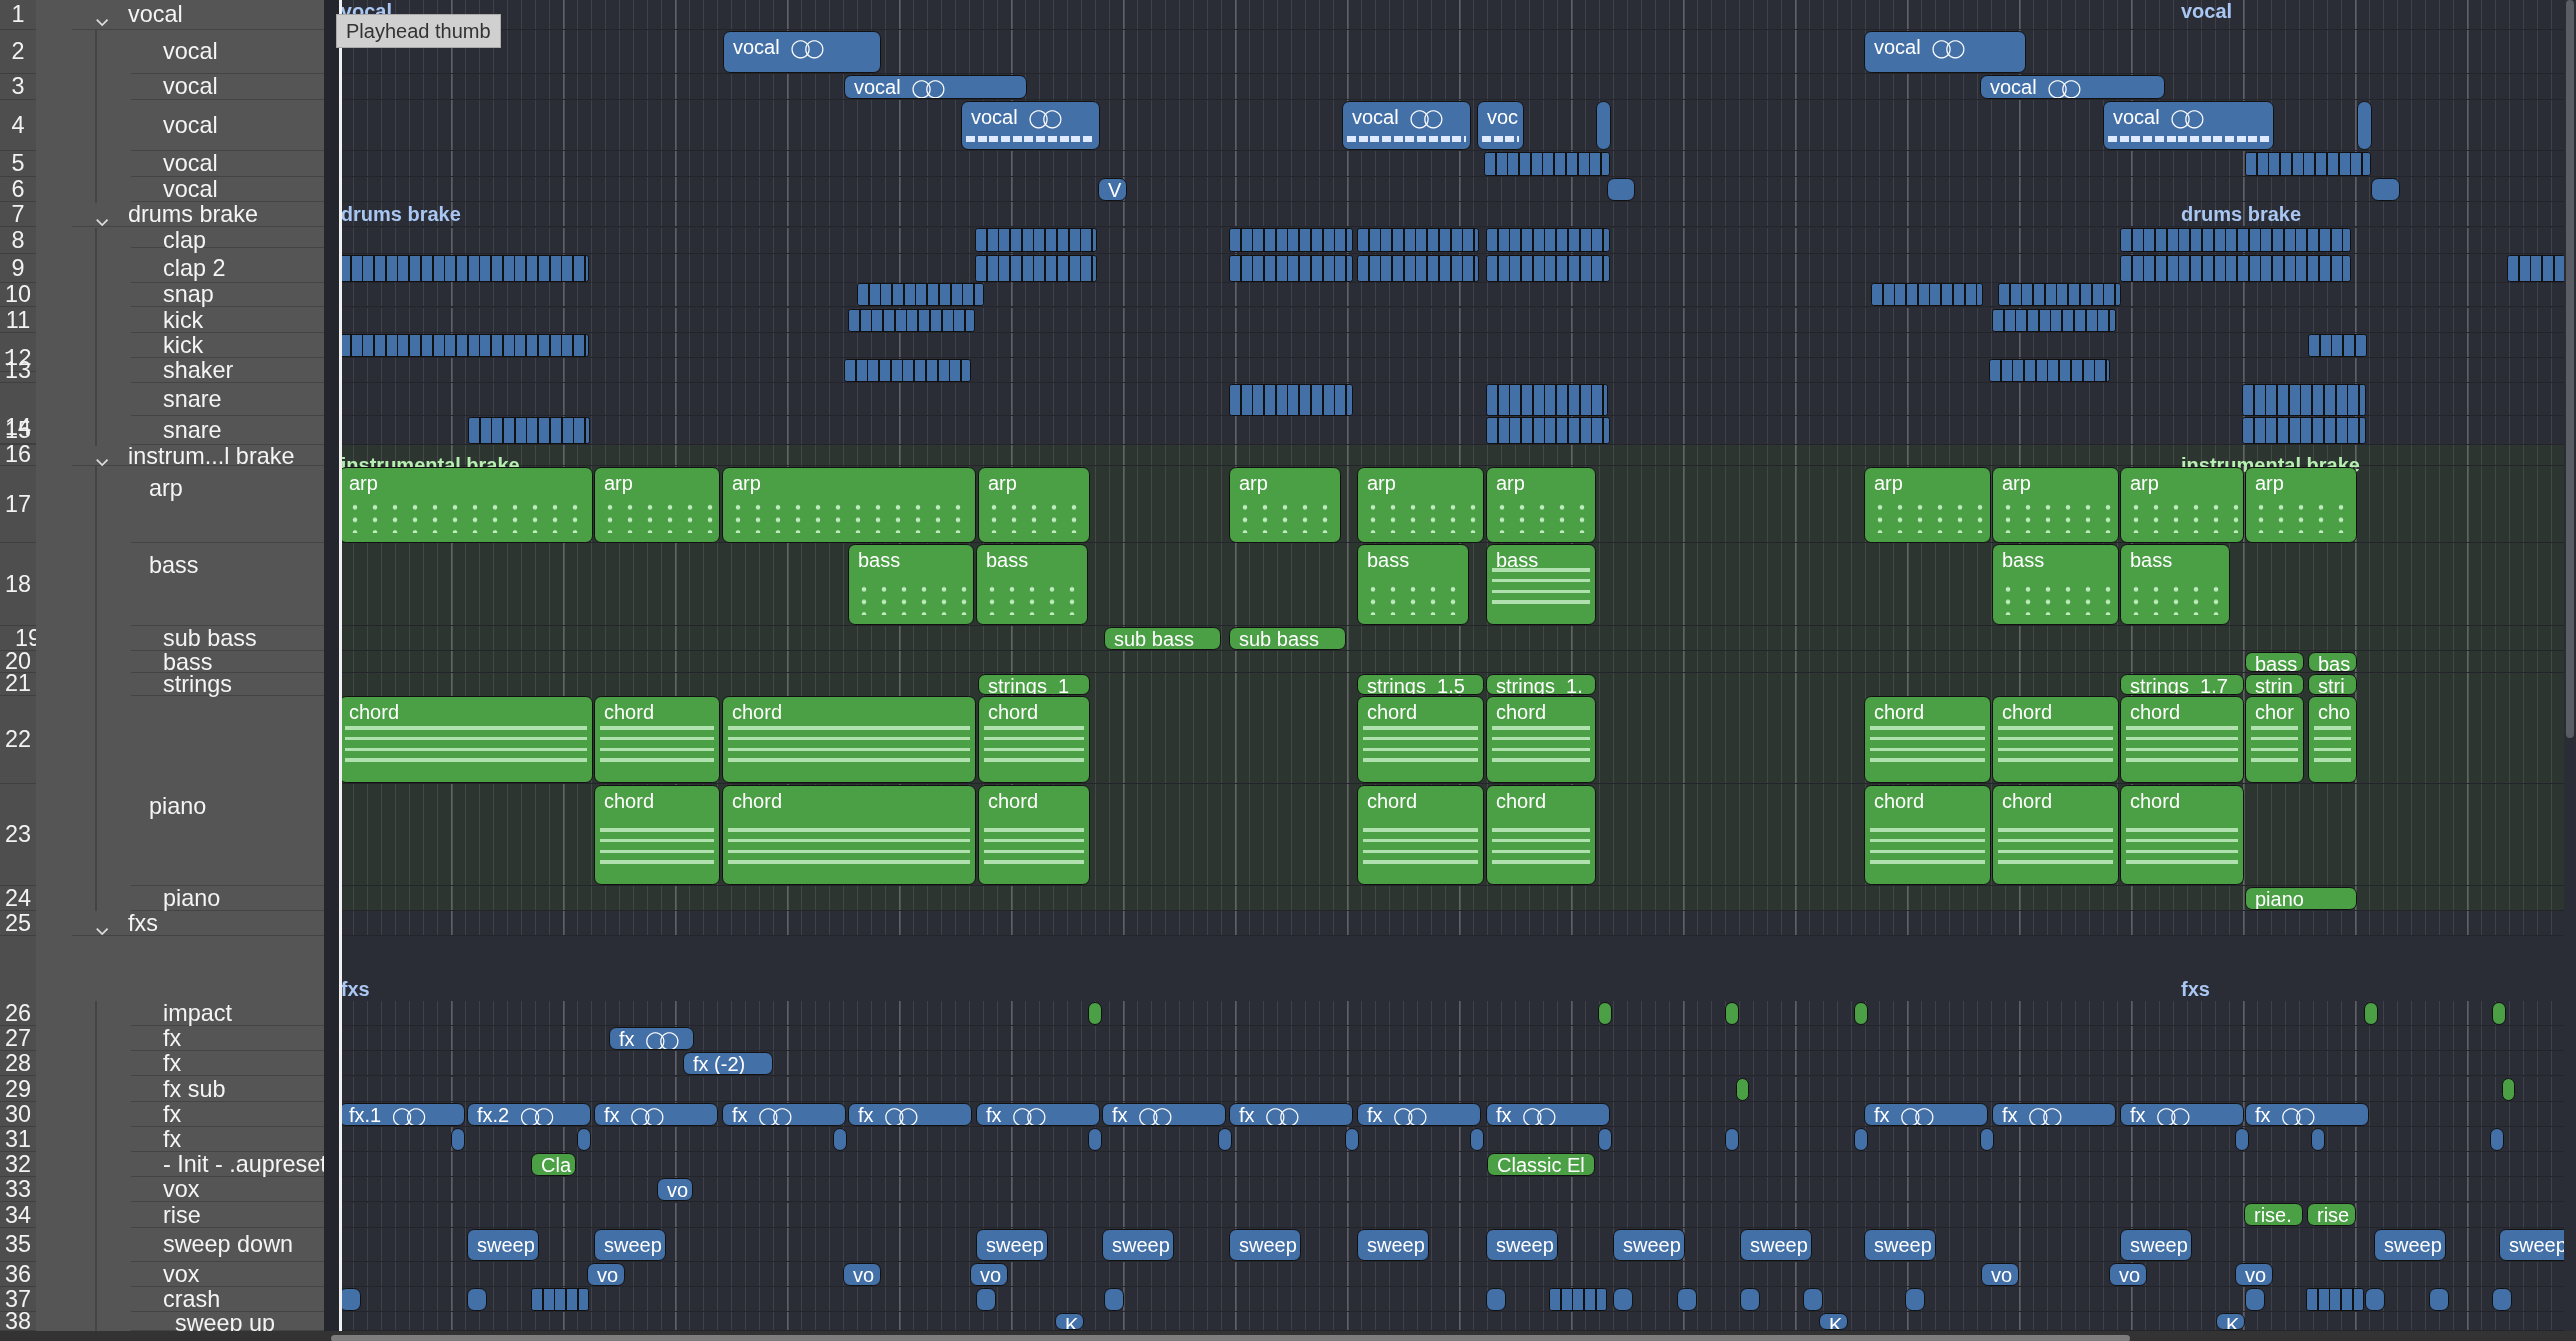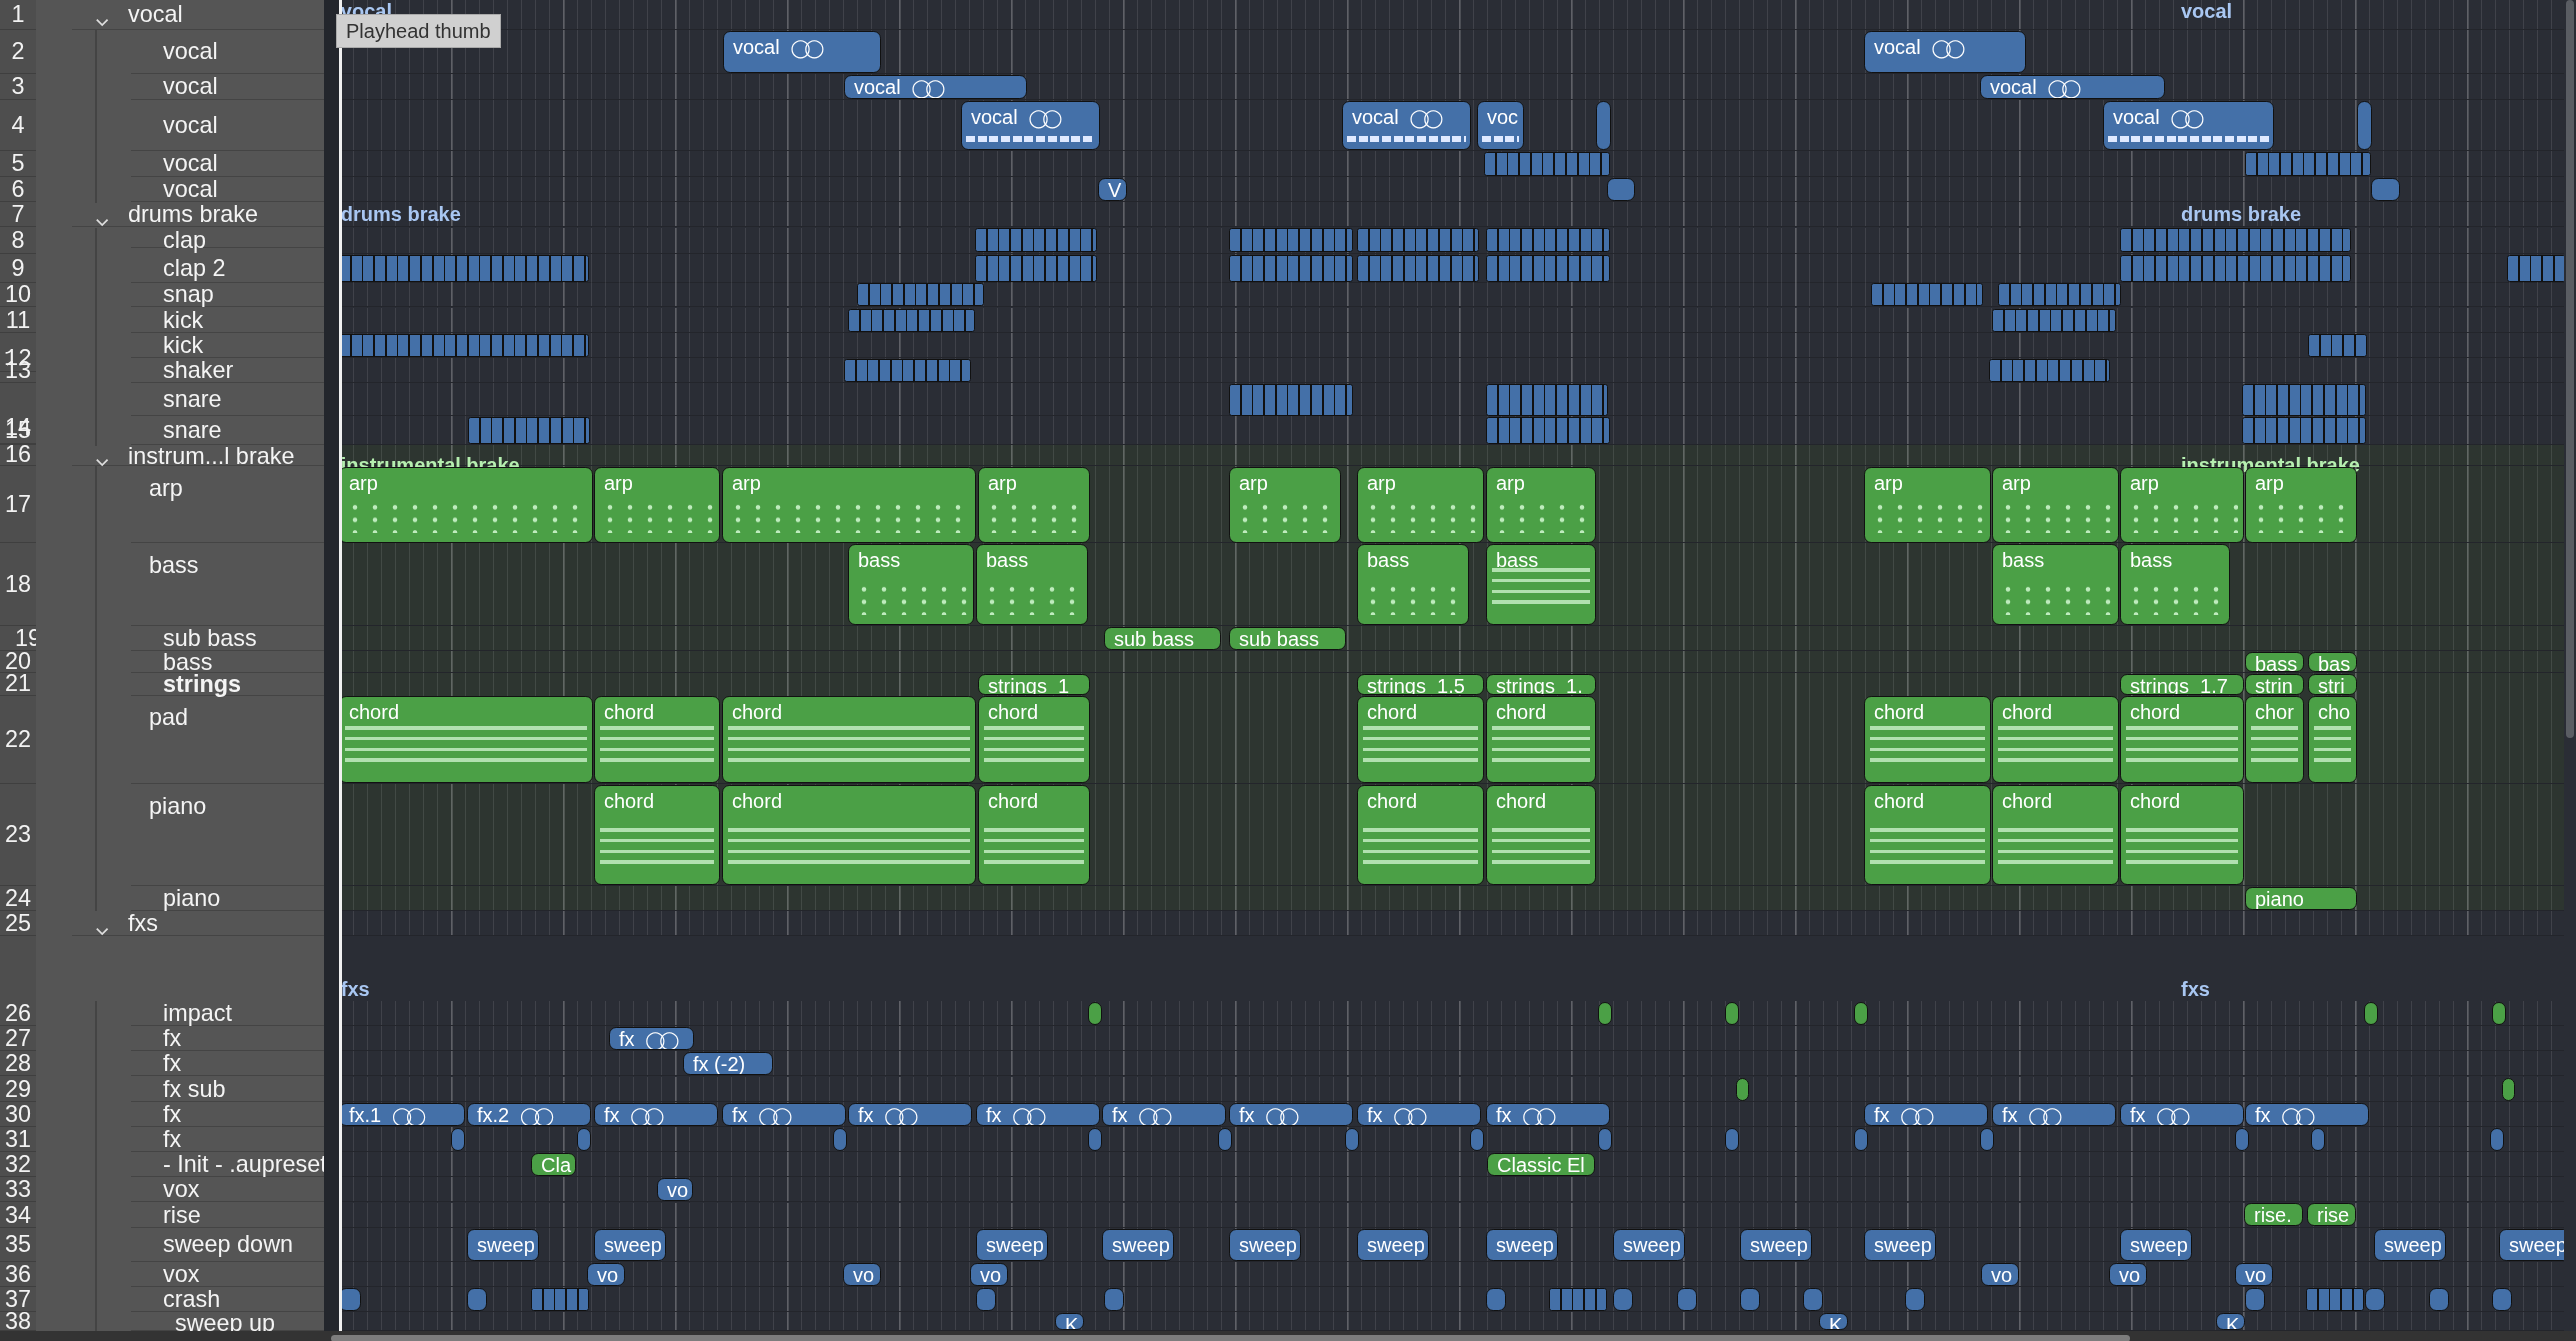--- a/index.html
+++ b/index.html
@@ -166,27 +166,23 @@
       <span class="dot" style="top: 56px;"></span>
     </div>
     <div class="trk" style="top: 626px; height: 25px; left: 95px; width: 228px;">
       <span class="lbl" style="top: 0.9px; left: 32px;">sub bass</span>
       <span class="dot" style="top: 5.4px;"></span>
     </div>
     <div class="trk" style="top: 651px; height: 21.6px; left: 95px; width: 228px;">
       <span class="lbl" style="top: 0px; left: 32px;">bass</span>
       <span class="dot" style="top: 3.6px;"></span>
     </div>
-    <div class="trk" style="top: 673px; height: 22.5px; left: 95px; width: 228px; font-weight: bold;">
+    <div class="trk" style="top: 673px; height: 22.5px; left: 95px; width: 228px;">
       <span class="lbl" style="top: 0px; left: 32px;">strings</span>
       <span class="dot" style="top: 4px;"></span>
-    </div>
-    <div class="trk tall" style="top: 695px; height: 89px; left: 95px; width: 228px;">
-      <span class="lbl" style="left: 18px;">pad</span>
-      <span class="dot" style="top: 62px;"></span>
     </div>
     <div class="trk tall" style="top: 784px; height: 102px; left: 95px; width: 228px;">
       <span class="lbl" style="left: 18px;">piano</span>
       <span class="dot" style="top: 75px;"></span>
     </div>
     <div class="trk" style="top: 886px; height: 25px; left: 95px; width: 228px;">
       <span class="lbl" style="top: 0.9px; left: 32px;">piano</span>
       <span class="dot" style="top: 5.4px;"></span>
     </div>
     <div class="trk folder" style="top: 911px; height: 25px; left: 36px; width: 288px;">

